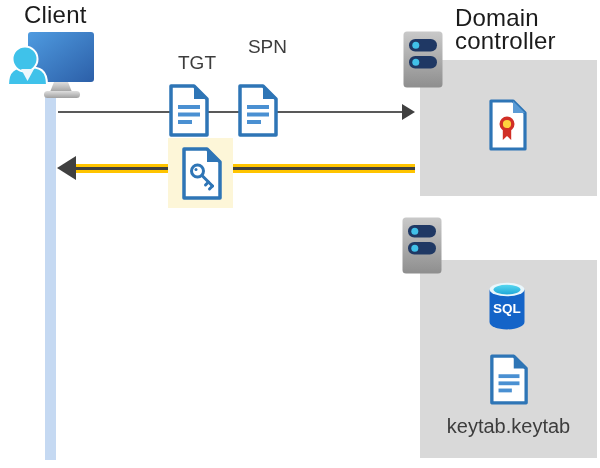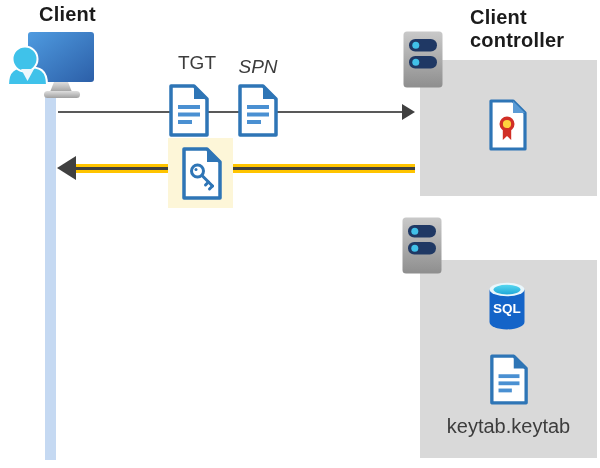--- a/index.html
+++ b/index.html
@@ -3,23 +3,22 @@
 <meta charset="utf-8">
 <style>
   html, body { margin: 0; padding: 0; background: #ffffff; }
   .canvas {
     position: relative; width: 600px; height: 468px; background: #fff;
     font-family: "Liberation Sans", sans-serif; overflow: hidden;
   }
   .abs { position: absolute; }
 
   .heading {
-    font-weight: bold; font-size: 20px; line-height: 23px; color: var(--text-dark);
+    font-weight: normal; font-size: 24px; line-height: 23px; color: var(--text-dark);
     letter-spacing: 0.2px;
-    margin-left: 15px;
   }
   .soft-label { font-size: 19px; color: var(--text-gray); }
 
   
   .client-bar { left: 45px; top: 97px; width: 11px; height: 363px; background: var(--bar-blue); }
 
   
   .gray-line { left: 58px; top: 111px; width: 346px; height: 2px; background: var(--arrow-gray); }
   .gray-head {
     left: 402px; top: 104px; width: 0; height: 0;
@@ -36,21 +35,21 @@
     border-top: 12px solid transparent; border-bottom: 12px solid transparent;
   }
 
   .highlight-square { left: 168px; top: 138px; width: 65px; height: 70px; background: var(--highlight-yellow); }
 
   .gray-box { background: var(--box-gray); }
   .dc-box { left: 420px; top: 60px; width: 177px; height: 136px; }
   .ls-box { left: 420px; top: 260px; width: 177px; height: 198px; }
 
   .tgt-label { left: 168px; top: 52px; width: 58px; text-align: center; }
-  .spn-label { left: 229px; top: 56px; width: 58px; text-align: center; font-style: italic; }
+  .spn-label { left: 229px; top: 36px; width: 58px; text-align: right; }
   .client-label { left: 24px; top: 3px; }
   .dc-title { left: 455px; top: 6px; width: 120px; }
   .ls-title { left: 456px; top: 229px; width: 140px; }
   .keytab-label { left: 420px; top: 415px; width: 177px; text-align: center; font-size: 20px; color: var(--text-gray); }
 
   
   .s-docblue { stroke: var(--doc-blue); }
   .f-docblue { fill: var(--doc-blue); }
   .f-lineblue { fill: var(--doc-line-blue); }
   .f-fold { fill: var(--doc-fold-blue); }
@@ -141,21 +140,21 @@
         <stop offset="0" stop-color="#c9c9c9"></stop>
           <stop offset="1" stop-color="#8e8e8e"></stop>
       </linearGradient>
     </defs>
     <rect x="0.5" y="0.5" width="39" height="56" rx="3.5" fill="url(#srvgrad1)"></rect>
     <rect class="f-navy" x="6" y="8" width="28" height="12.5" rx="6.2"></rect>
     <circle class="f-led" cx="12.8" cy="14.2" r="3.5"></circle>
     <rect class="f-navy" x="6" y="25" width="28" height="12.5" rx="6.2"></rect>
     <circle class="f-led" cx="12.8" cy="31.2" r="3.5"></circle>
   </svg>
-  <div class="abs heading dc-title">Client controller</div>
+  <div class="abs heading dc-title">Domain controller</div>
 
   <svg class="abs" style="left:488px; top:99px;" width="40" height="52" viewBox="0 0 40 52">
     <path d="M3 2 H25 L37 14 V50 H3 Z" fill="#ffffff" class="s-docblue" stroke-width="3.2" stroke-linejoin="round"></path>
     <path class="f-fold" d="M25 2 L37 14 L25 14 Z"></path>
     <path class="f-certred" d="M14.8 29.5 H23.2 V41 L19 37 L14.8 41 Z"></path>
     <circle class="f-certgold s-certred" cx="19" cy="25" r="5.8" stroke-width="3.4"></circle>
   </svg>
 
   <div class="abs gray-box ls-box"></div>
   <svg class="abs" style="left:402px; top:217px;" width="40" height="57" viewBox="0 0 40 57">

